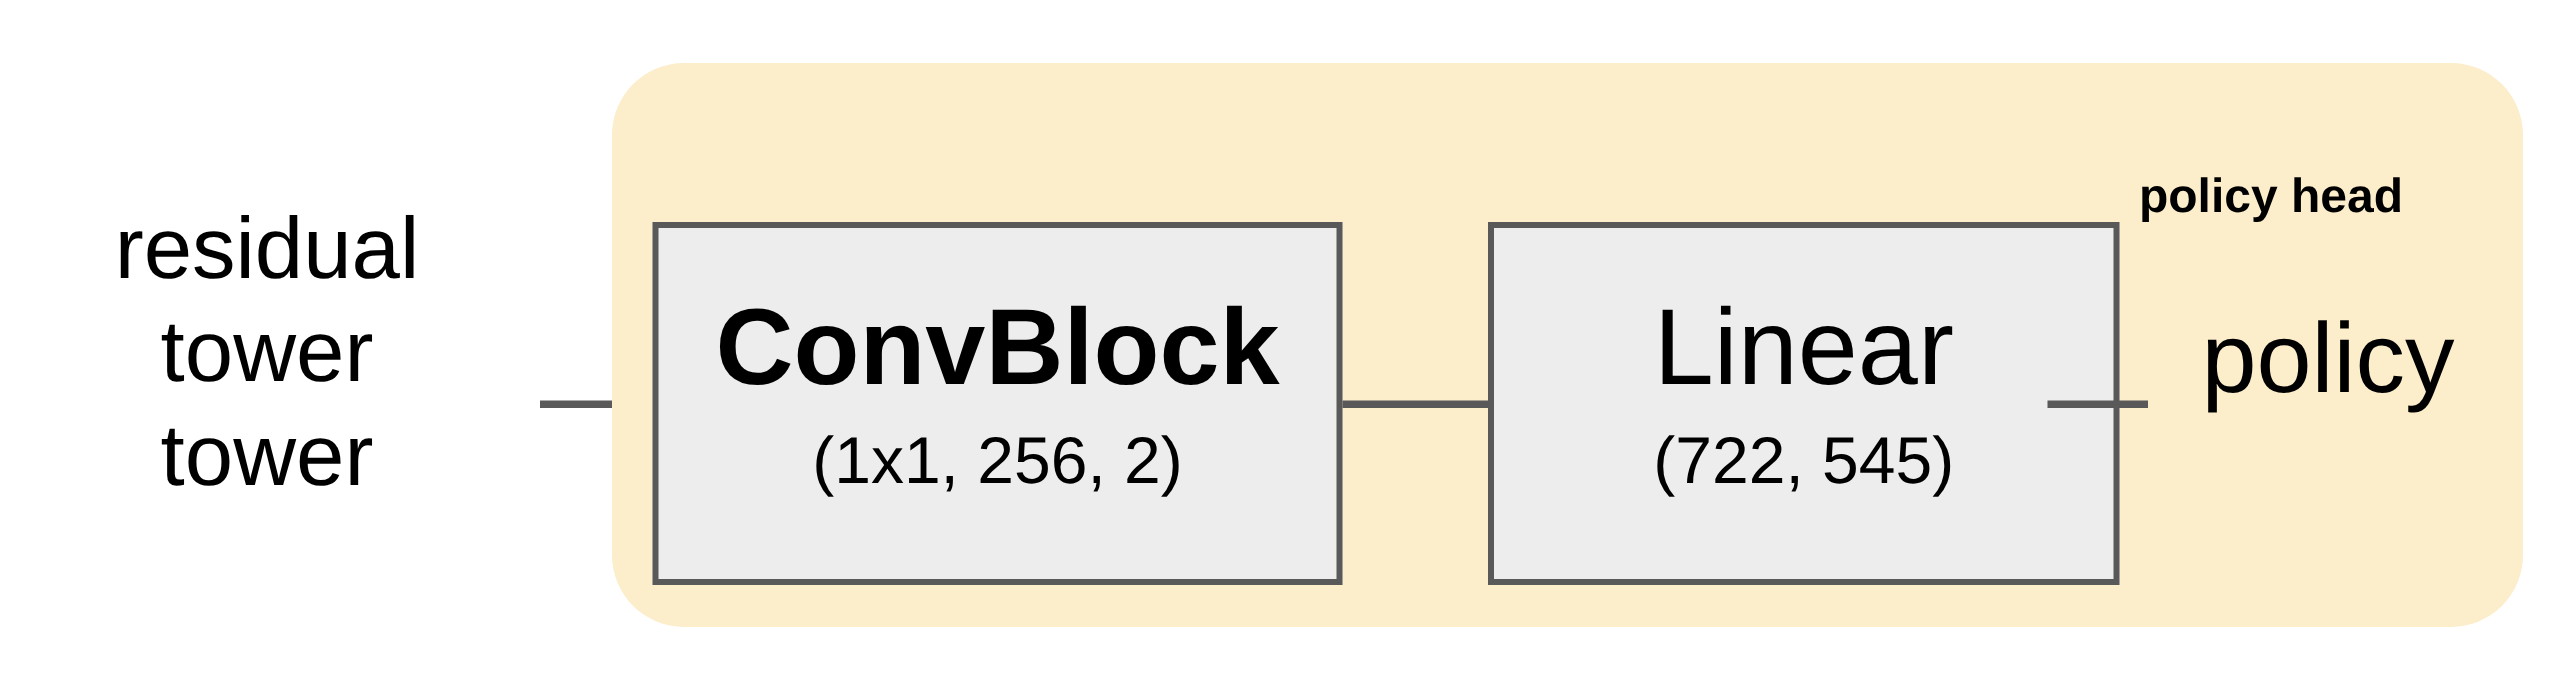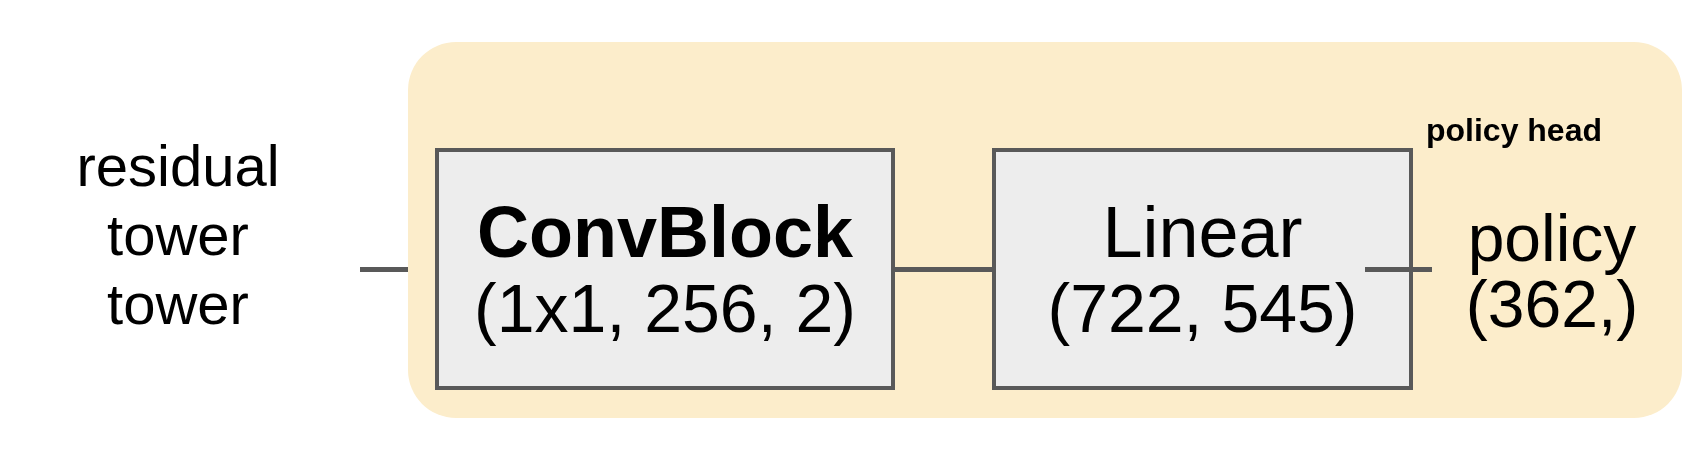--- a/index.html
+++ b/index.html
@@ -62,21 +62,21 @@
     display: flex;
     flex-direction: column;
     align-items: center;
     justify-content: center;
     text-align: center;
   }
   .block-convblock { left: 435px; width: 460px; }
   .block-linear   { left: 992px; width: 421px; }
   .block-title   { font-size: 72px; line-height: 78px; white-space: nowrap; }
   .block-convblock .block-title { font-weight: bold; }
-  .block-params  { font-size: 68px; line-height: 74px; white-space: nowrap; }
+  .block-params  { font-size: 44px; line-height: 74px; white-space: nowrap; }
 
   
   .connector {
     position: absolute;
     top: 267px;
     height: 5px;
     background: var(--stroke);
   }
   .connector-1 { left: 360px;  width: 77px; }
   .connector-2 { left: 895px;  width: 97px; }
@@ -120,16 +120,15 @@
 
   <div class="block block-linear">
     <div class="block-title">Linear</div>
     <div class="block-params">(722, 545)</div>
   </div>
 
   <div class="connector connector-3"></div>
 
   <div class="output-label">
     <div>policy</div>
-    <div>(362,)</div>
   </div>
 
 </div>
 
 </body></html>

